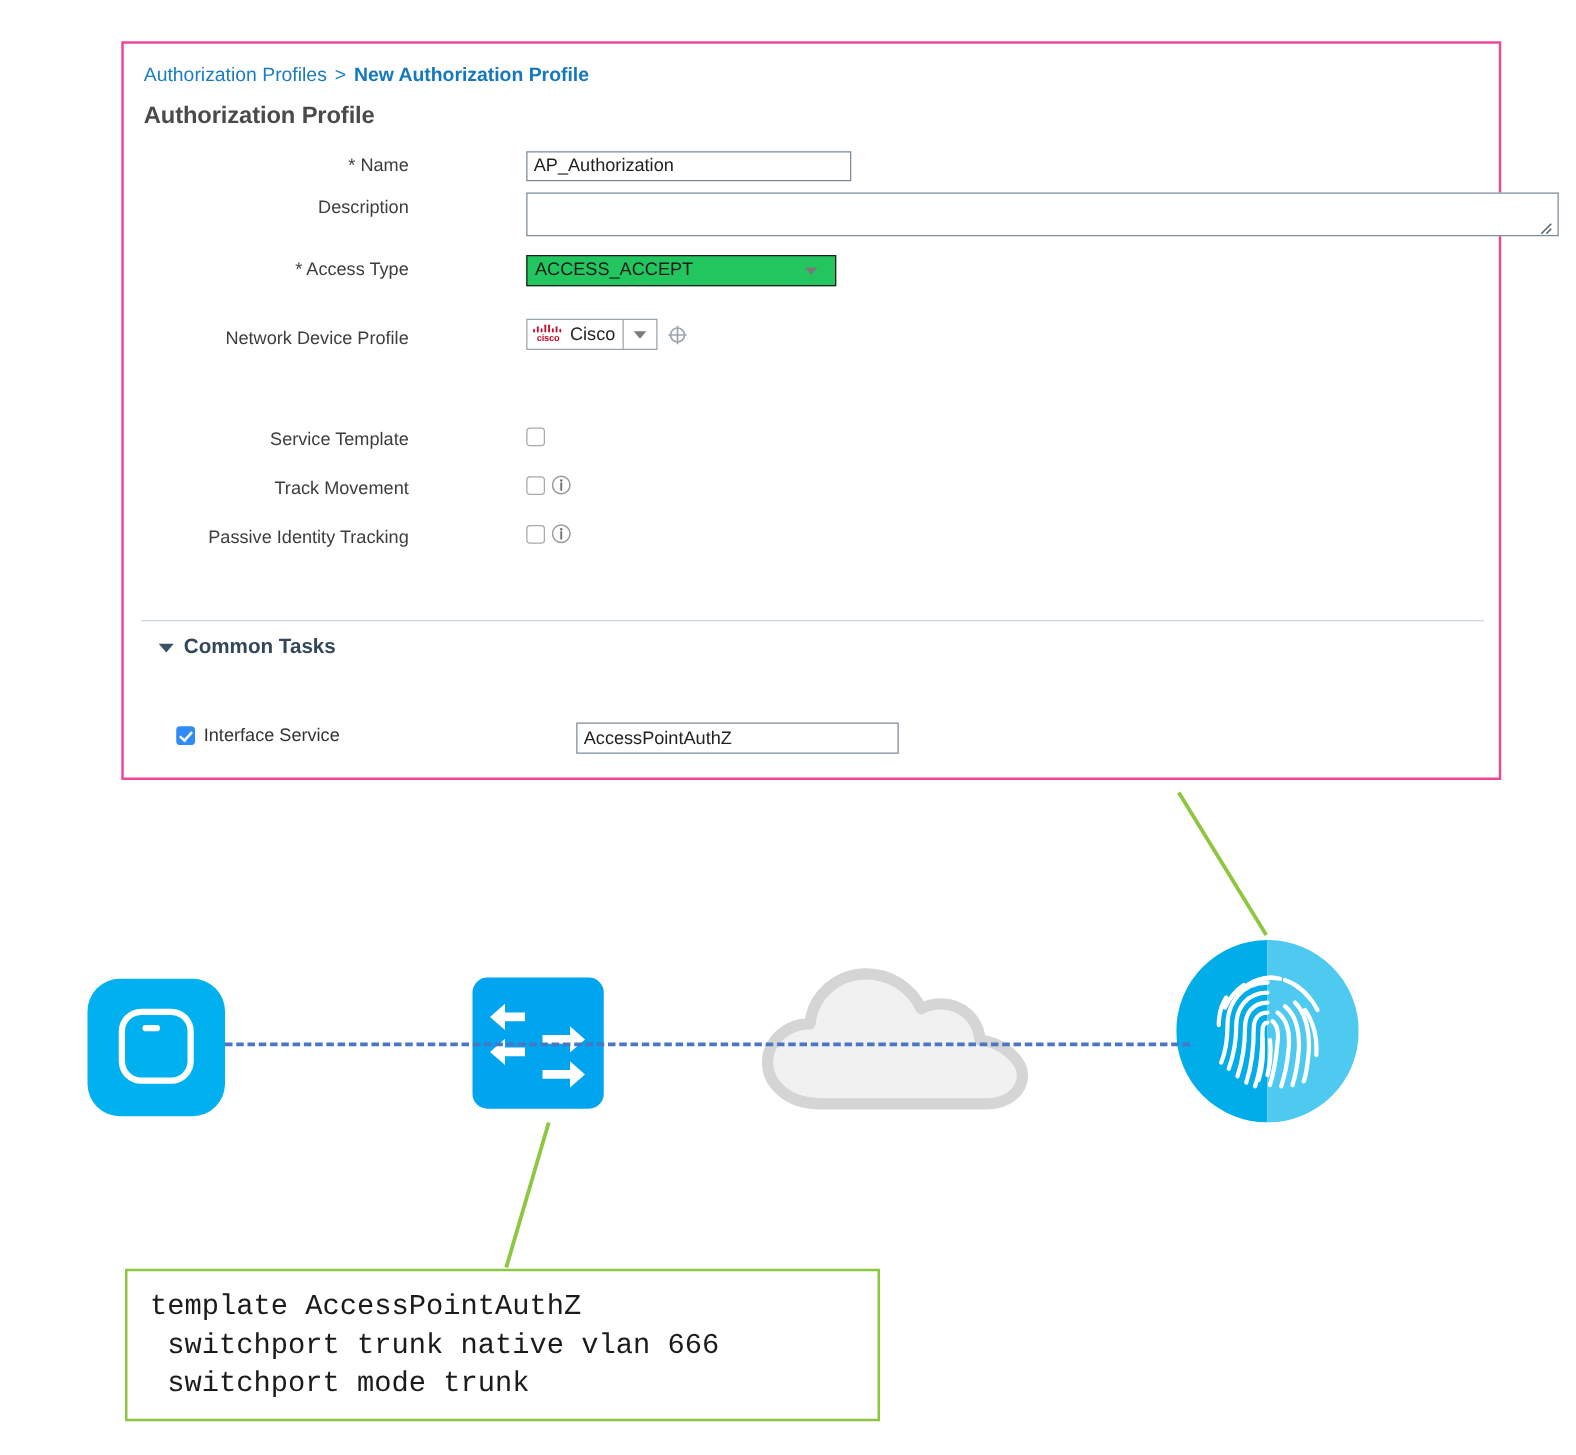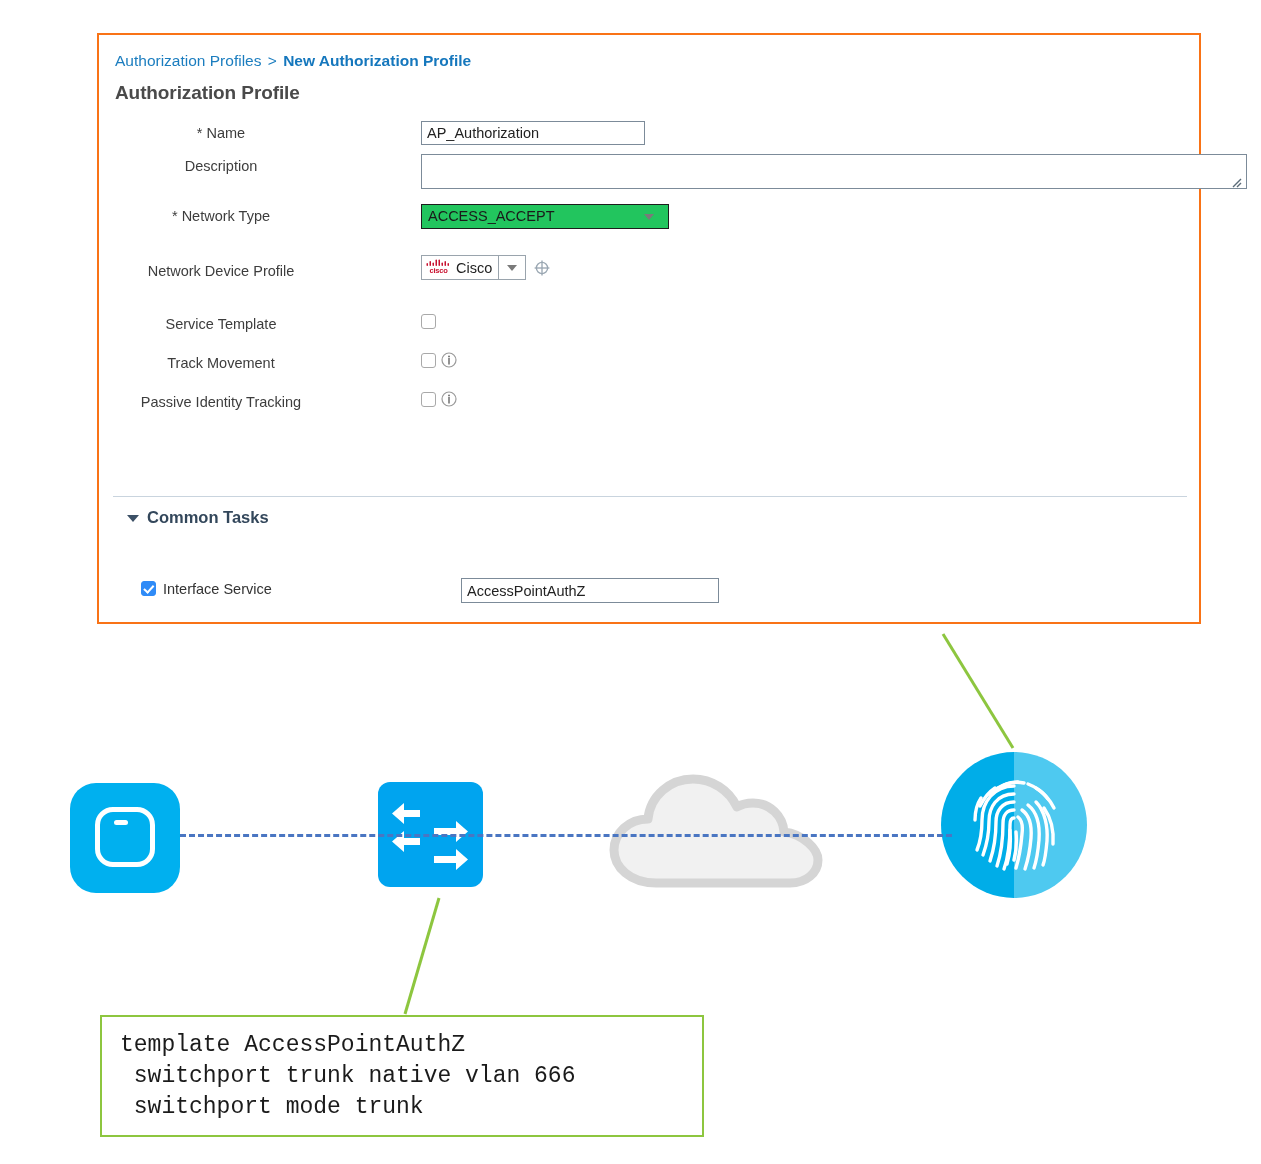--- a/index.html
+++ b/index.html
@@ -16,21 +16,21 @@
     overflow: hidden;
   }
 
   
   #ise-panel {
     position: absolute;
     left: 97px;
     top: 33px;
     width: 1104px;
     height: 591px;
-    border: 2px solid #f97316;
+    border: 2px solid #ec4899;
     box-sizing: border-box;
     background: #ffffff;
   }
 
   #breadcrumb {
     position: absolute;
     left: 16px;
     top: 17px;
     font-size: 15.5px;
     white-space: nowrap;
@@ -62,21 +62,21 @@
     position: absolute;
     left: 0;
     width: 100%;
     height: 24px;
   }
   .form-label {
     position: absolute;
     right: 0;
     top: 0;
     width: 212px;
-    text-align: center;
+    text-align: right;
     font-size: 14.5px;
     color: #3d3d3d;
     line-height: 24px;
     white-space: nowrap;
   }
   .label-holder {
     position: absolute;
     left: 16px;
     top: 0;
     width: 212px;
@@ -94,21 +94,21 @@
     padding: 0 5px;
     outline: none;
     border-radius: 0;
   }
 
   
   #row-name { top: 86px; }
   #name-input {
     left: 322px;
     top: 0px;
-    width: 224px;
+    width: 260px;
     height: 24px;
   }
 
   
   #row-desc { top: 119px; }
   #desc-input {
     left: 322px;
     top: 0px;
     width: 826px;
     height: 35px;
@@ -225,21 +225,21 @@
     text-align: center;
     font-size: 7.5px;
     font-weight: bold;
     color: #c8102e;
     line-height: 8px;
     letter-spacing: -0.2px;
     font-family: "Liberation Sans", sans-serif;
   }
 
   
-  .cb-row { height: 22px; }
+  .cb-row { height: 22px; margin-top: 28px; }
   #row-service { top: 277px; }
   #row-track   { top: 316px; }
   #row-passive { top: 355px; }
 
   .checkbox {
     position: absolute;
     left: 322px;
     top: 2px;
     width: 15px;
     height: 15px;
@@ -475,21 +475,21 @@
       <span class="form-label">Description</span>
     </div>
     <textarea class="txt-input" id="desc-input" style=""></textarea>
     <svg id="desc-grip" viewBox="0 0 12 12">
       <path d="M11 3 L3 11 M11 7 L7 11" stroke="#5a6b78" stroke-width="1.4" fill="none"></path>
     </svg>
   </div>
 
   <div class="form-row" id="row-access">
     <div class="label-holder">
-      <span class="form-label">* Network Type</span>
+      <span class="form-label">* Access Type</span>
     </div>
     <div id="access-select">
       <span class="sel-text">ACCESS_ACCEPT</span>
       <span class="caret-down" id="access-caret"></span>
     </div>
   </div>
 
   <div class="form-row" id="row-ndp">
     <div class="label-holder">
       <span class="form-label">Network Device Profile</span>

